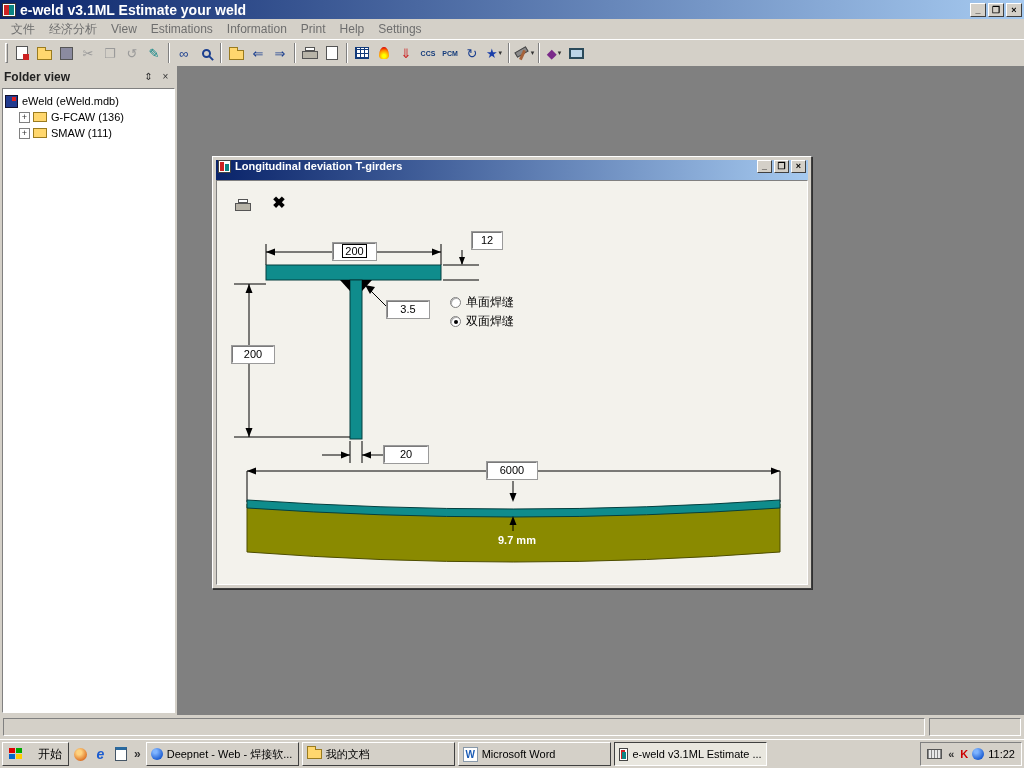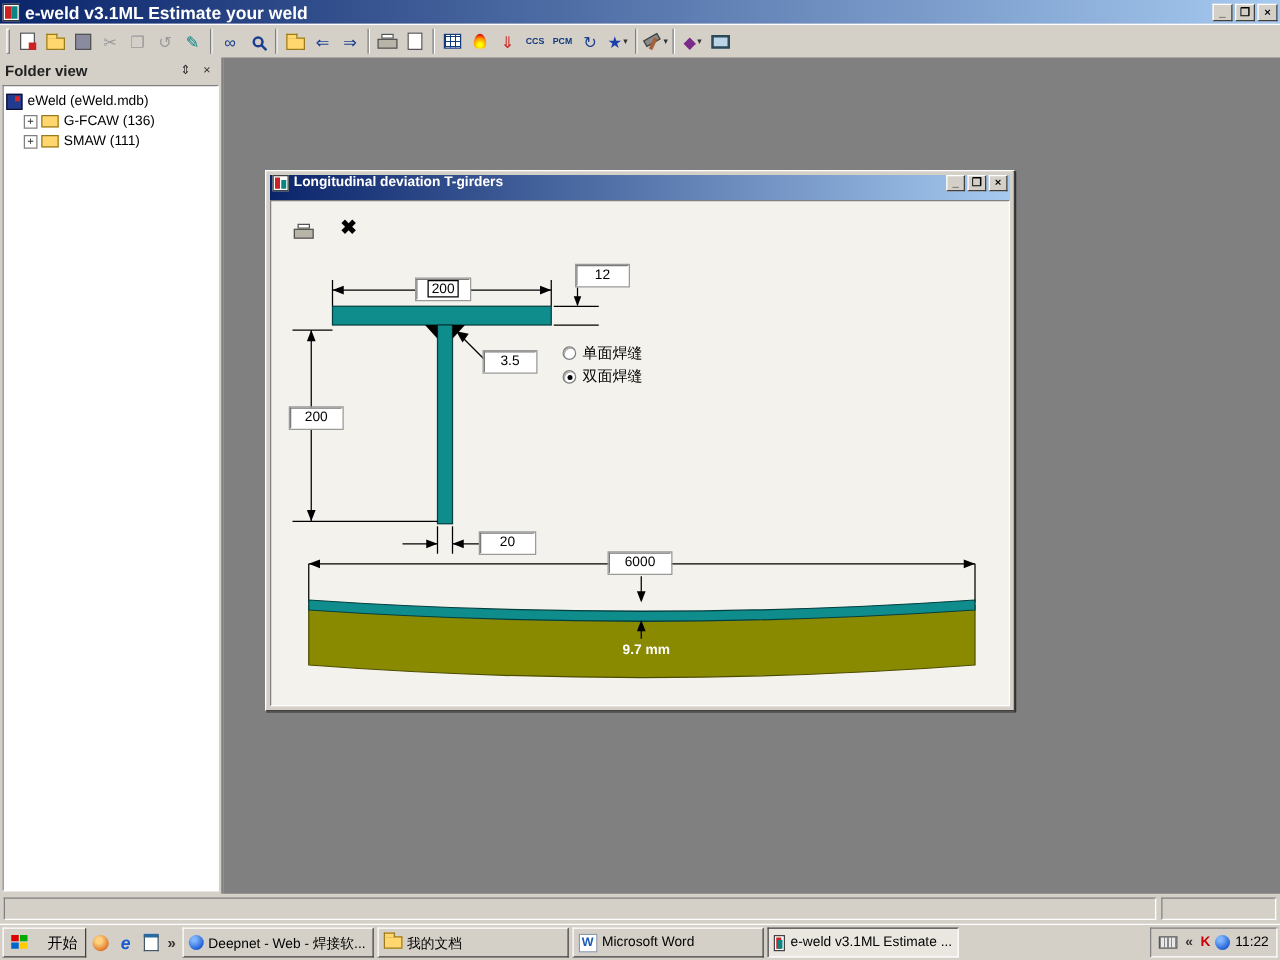--- a/index.html
+++ b/index.html
@@ -121,20 +121,30 @@
 <div class="screen">
 
   <div class="titlebar">
     <div class="appicon"></div>
     <div class="ttext">e-weld v3.1ML Estimate your weld</div>
     <div class="winbtn">_</div>
     <div class="winbtn">❐</div>
     <div class="winbtn">×</div>
   </div>
 
+  <div class="menubar">
+    <span class="menuitem">文件</span>
+    <span class="menuitem">经济分析</span>
+    <span class="menuitem">View</span>
+    <span class="menuitem">Estimations</span>
+    <span class="menuitem">Information</span>
+    <span class="menuitem">Print</span>
+    <span class="menuitem">Help</span>
+    <span class="menuitem">Settings</span>
+  </div>
 
   <div class="toolbar">
     <div class="grip"></div>
     <div class="tbtn">
         <div class="i-page red"></div>
       </div>
     <div class="tbtn">
         <div class="i-folder"></div>
       </div>
     <div class="tbtn">
@@ -314,21 +324,21 @@
               <div class="i-printer">
                   <div class="pp"></div>
                   <div class="pb"></div>
                 </div>
             </div>
             <div class="mini-x">✖</div>
 
             <div class="dimbox" style="left:116px; top:62px; width:43px;">
               <span class="sel">200</span>
             </div>
-            <div class="dimbox" style="left:244px; top:51px; width:42px;">
+            <div class="dimbox" style="left:255px; top:51px; width:30px;">
               <span>12</span>
             </div>
             <div class="dimbox" style="left:170px; top:120px; width:42px;">
               <span>3.5</span>
             </div>
             <div class="dimbox" style="left:15px; top:165px; width:42px;">
               <span>200</span>
             </div>
             <div class="dimbox" style="left:167px; top:265px; width:44px;">
               <span>20</span>

